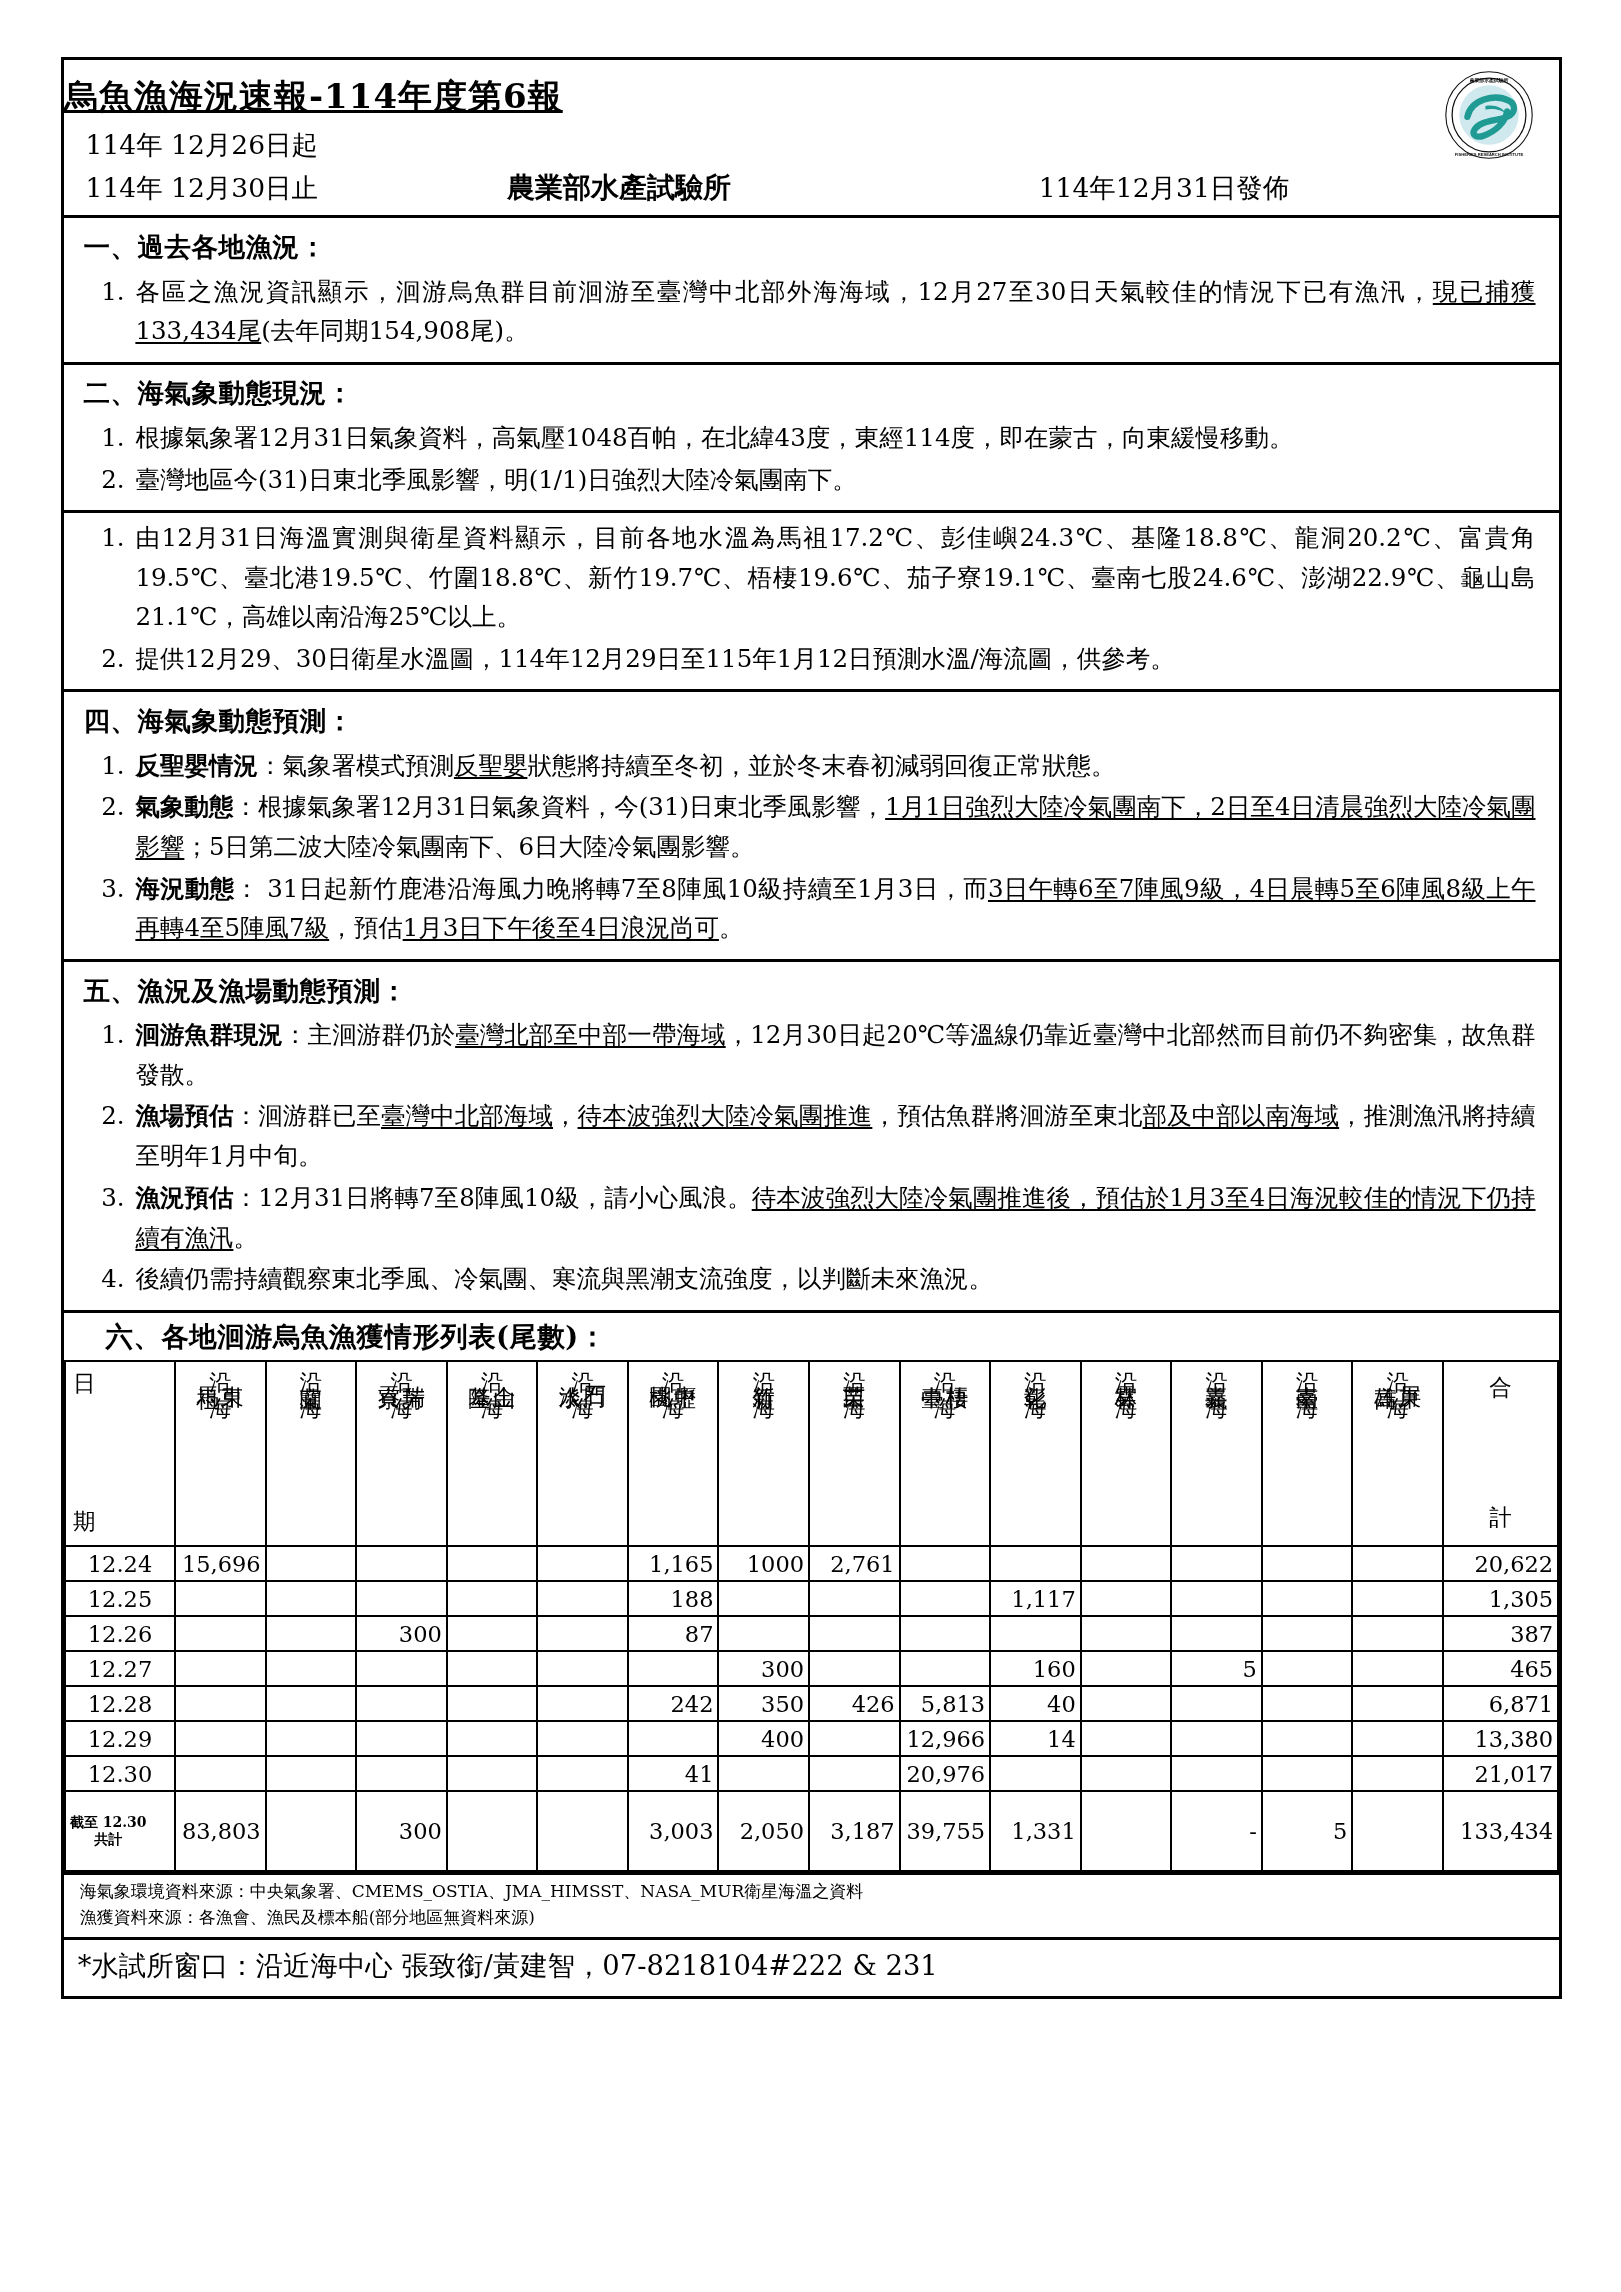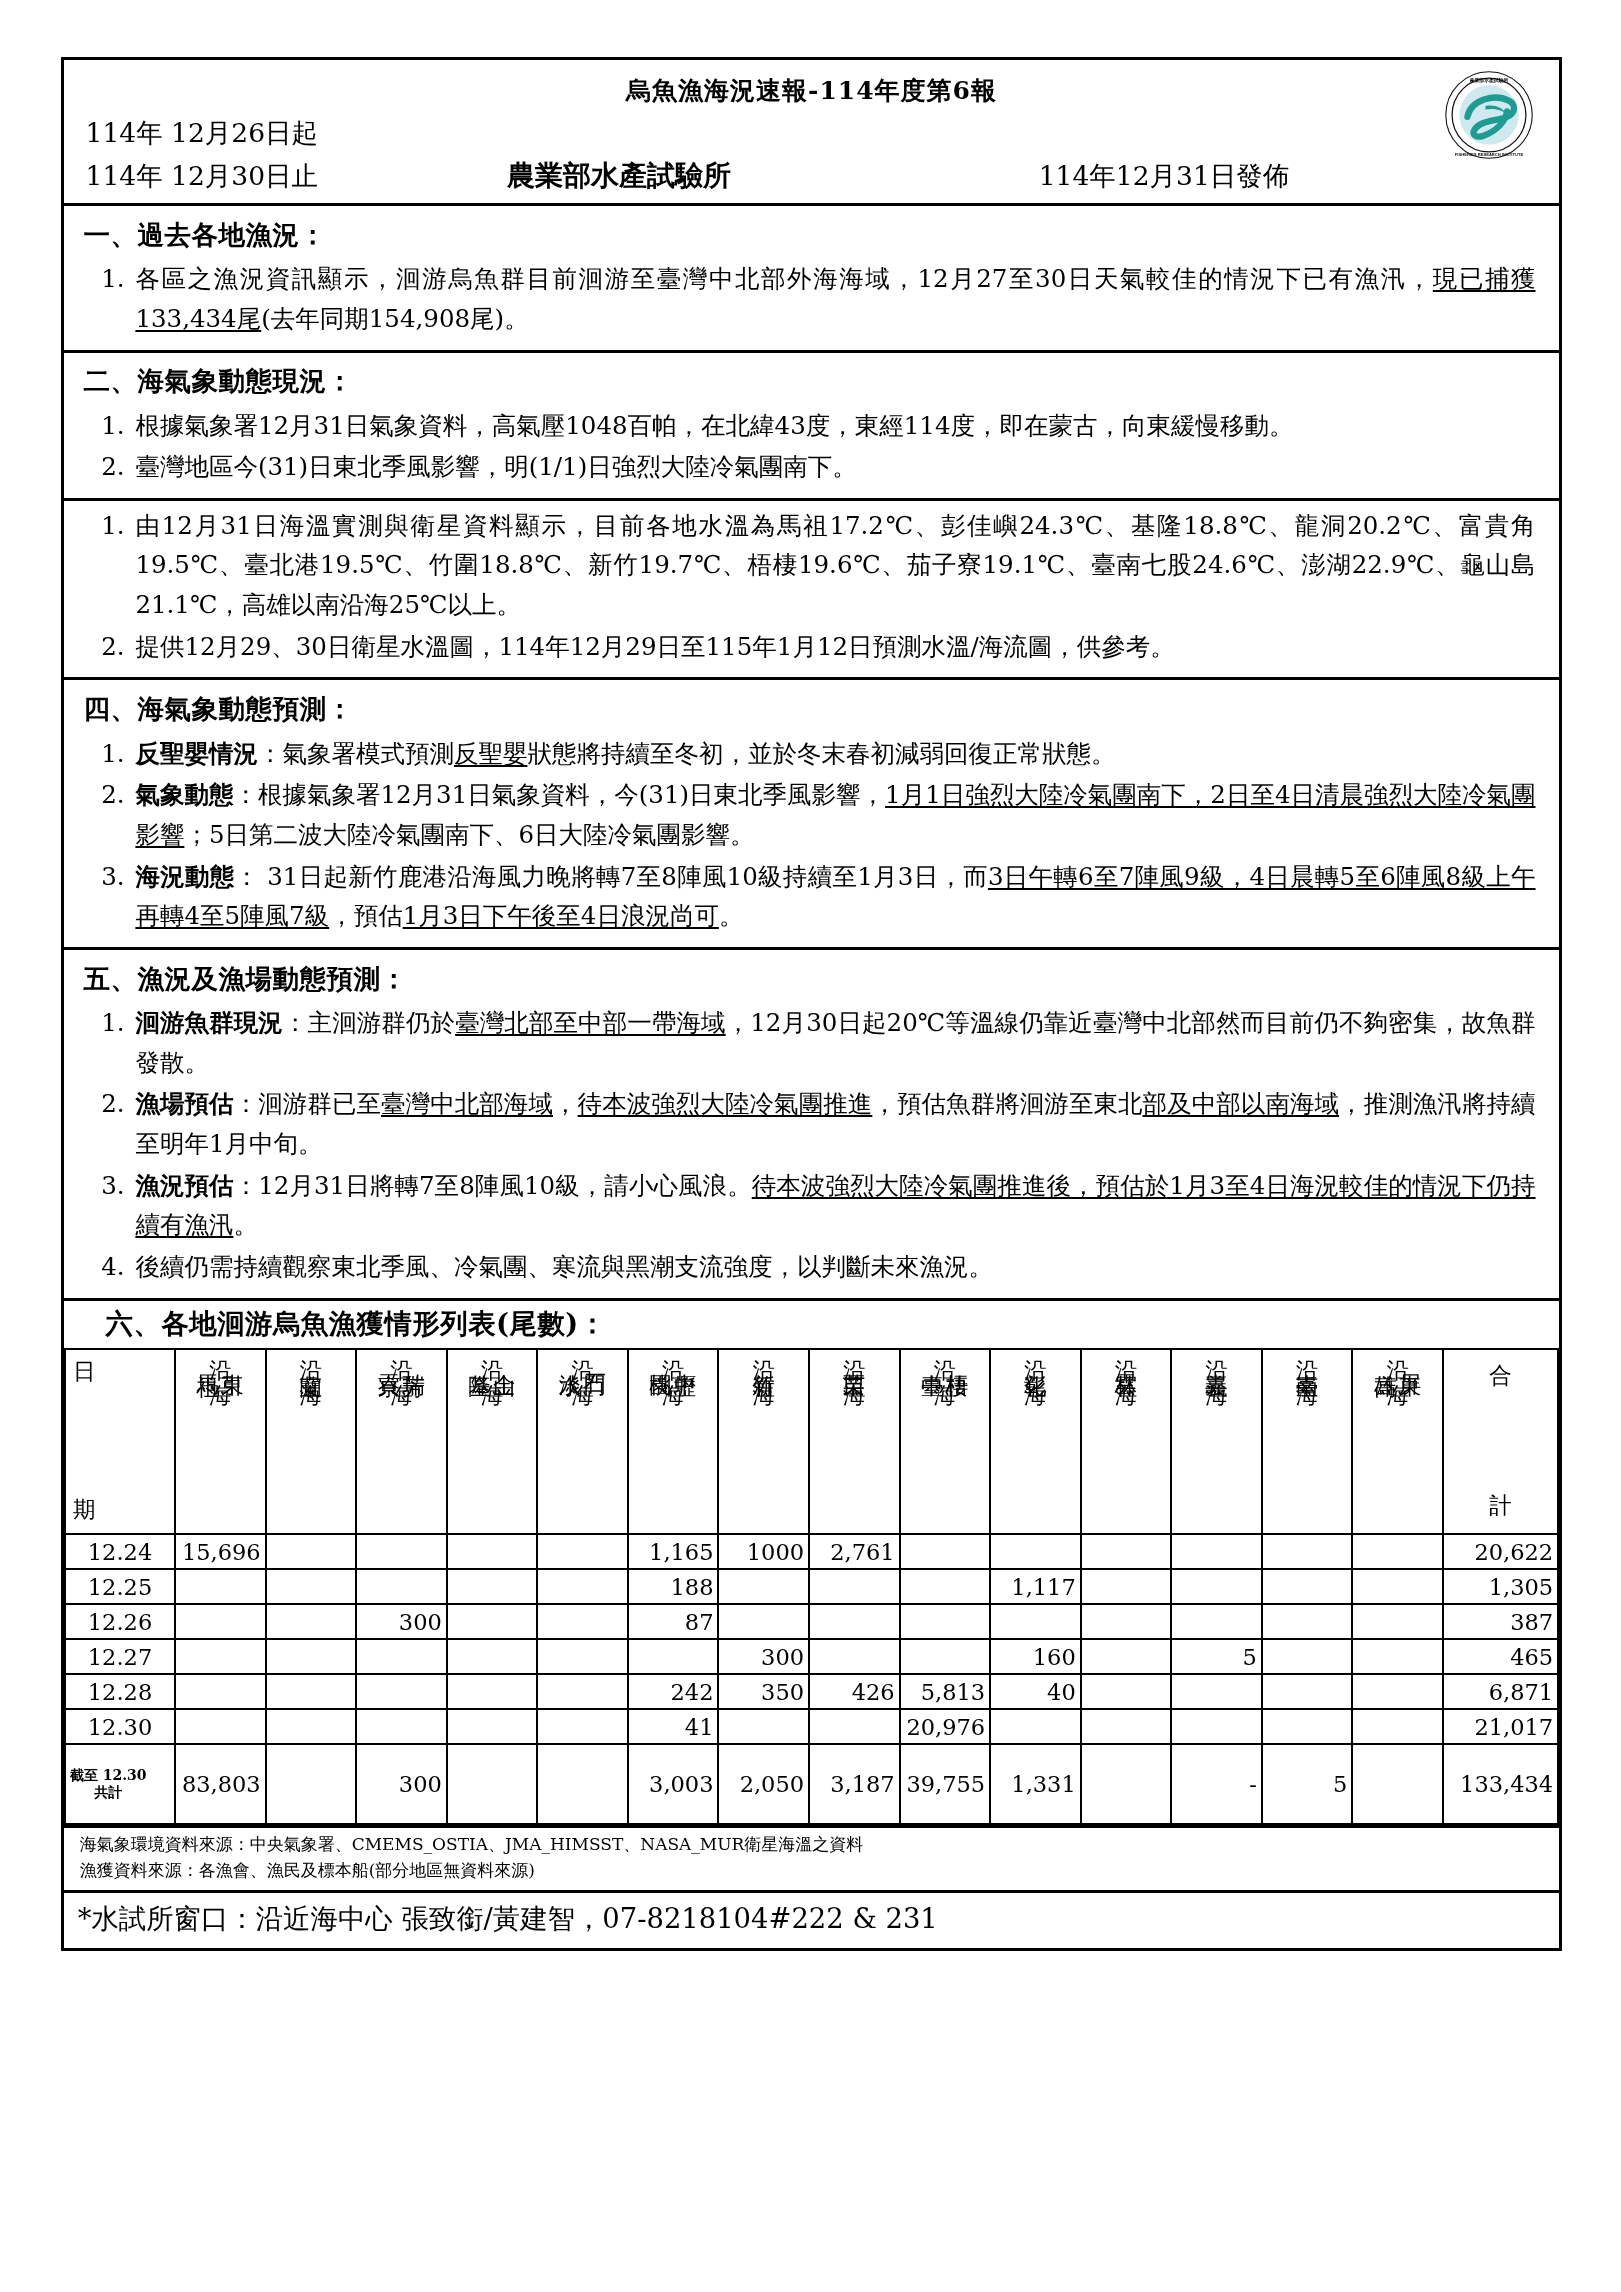--- a/index.html
+++ b/index.html
@@ -24,26 +24,27 @@
     box-sizing: border-box;
     width: 100%;
   }
 
   
   .header {
     position: relative;
     padding: 5.9px 0 3.9px 0;
   }
   .title {
-    text-align: center;
-    font-size: 25px;
+    text-align: left;
+    font-size: 34px;
     font-weight: bold;
     letter-spacing: 1px;
     line-height: 1.35;
     padding: 7.8px 0 3.9px 0;
+    text-decoration: underline;
   }
   .logo {
     position: absolute;
     right: 25.5px;
     top: 9.8px;
     width: 90px;
     height: 90px;
   }
   .hdr-lines {
     padding: 0 21.6px 2px 21.6px;
@@ -521,20 +522,38 @@
               <td>426</td>
               <td>5,813</td>
               <td>40</td>
               <td></td>
               <td></td>
               <td></td>
               <td></td>
               <td>6,871</td>
             </tr>
             <tr>
+              <td class="datecell">12.29</td>
+              <td></td>
+              <td></td>
+              <td></td>
+              <td></td>
+              <td></td>
+              <td></td>
+              <td>400</td>
+              <td></td>
+              <td>12,966</td>
+              <td>14</td>
+              <td></td>
+              <td></td>
+              <td></td>
+              <td></td>
+              <td>13,380</td>
+            </tr>
+            <tr>
               <td class="datecell">12.30</td>
               <td></td>
               <td></td>
               <td></td>
               <td></td>
               <td></td>
               <td>41</td>
               <td></td>
               <td></td>
               <td>20,976</td>

